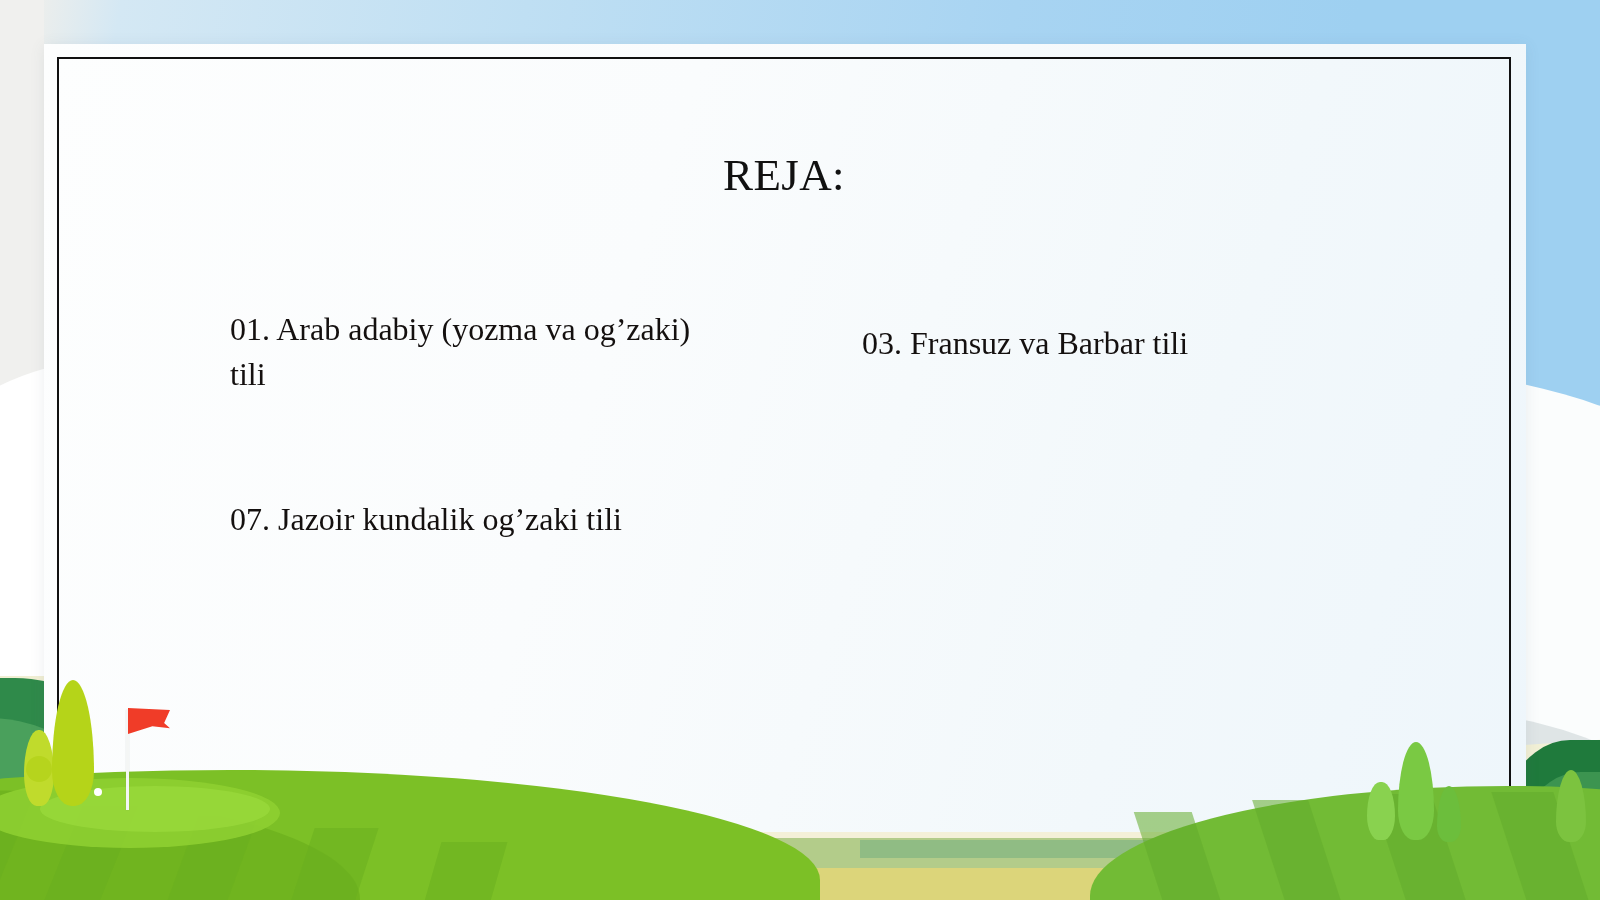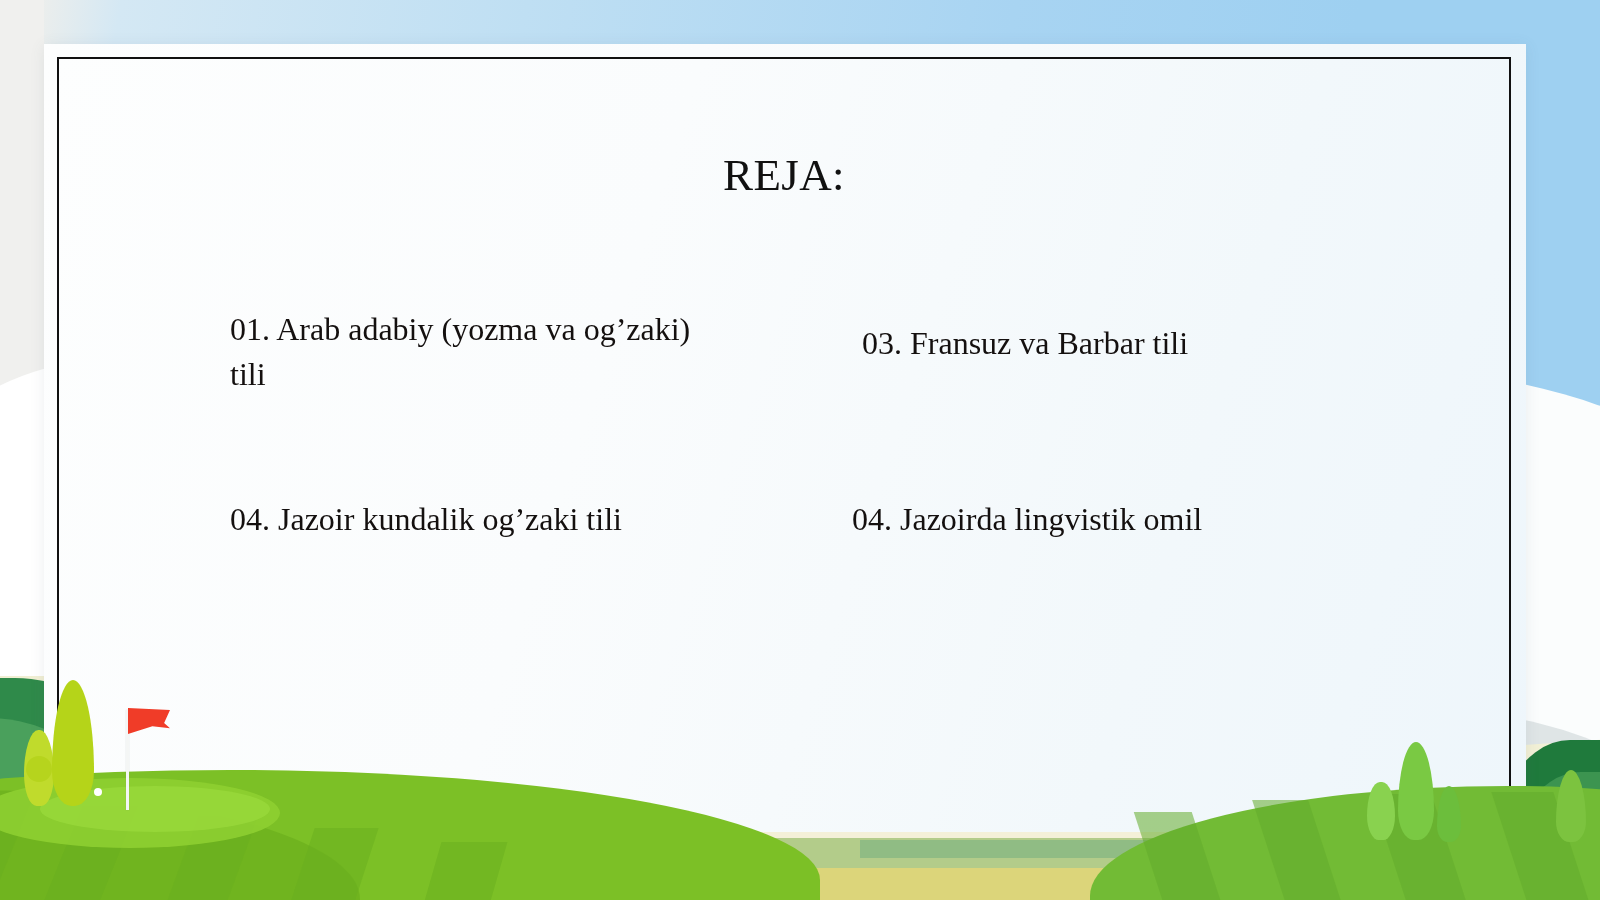--- a/index.html
+++ b/index.html
@@ -384,23 +384,22 @@
 
   <div class="card-shadow"></div>
   <div class="card"></div>
 
   <div class="content">
 
     <div class="slide-title">REJA:</div>
 
     <div class="agenda">
       <div class="agenda-item i0">01. Arab adabiy (yozma va og’zaki) tili</div>
-      <div class="agenda-item i1">04. Jazoir kundalik og’zaki tili</div>
+      <div class="agenda-item i1">07. Jazoir kundalik og’zaki tili</div>
       <div class="agenda-item i2">03. Fransuz va Barbar tili</div>
-      <div class="agenda-item i3">04. Jazoirda lingvistik omil</div>
     </div>
   </div>
 
   <div class="card-frame"></div>
 
   <div class="scene">
     <div class="valley-cream"></div>
     <div class="valley-field"></div>
     <div class="valley-field2"></div>
     <div class="valley-field3"></div>

